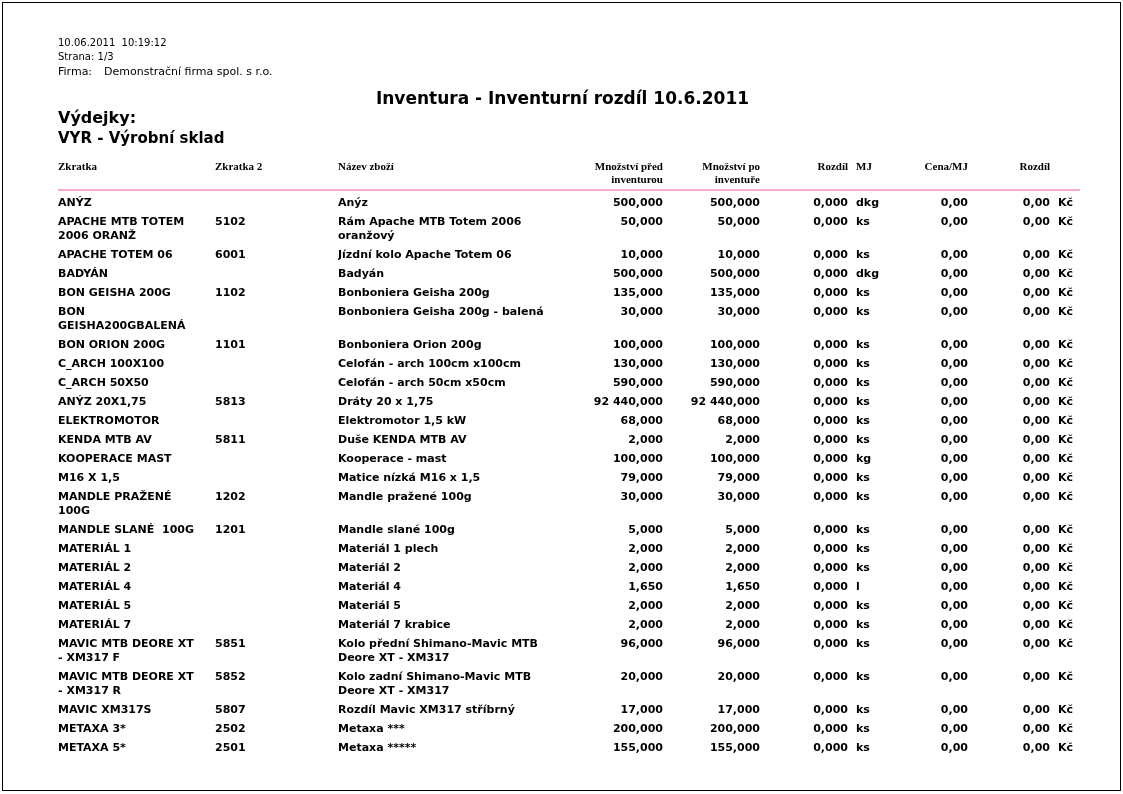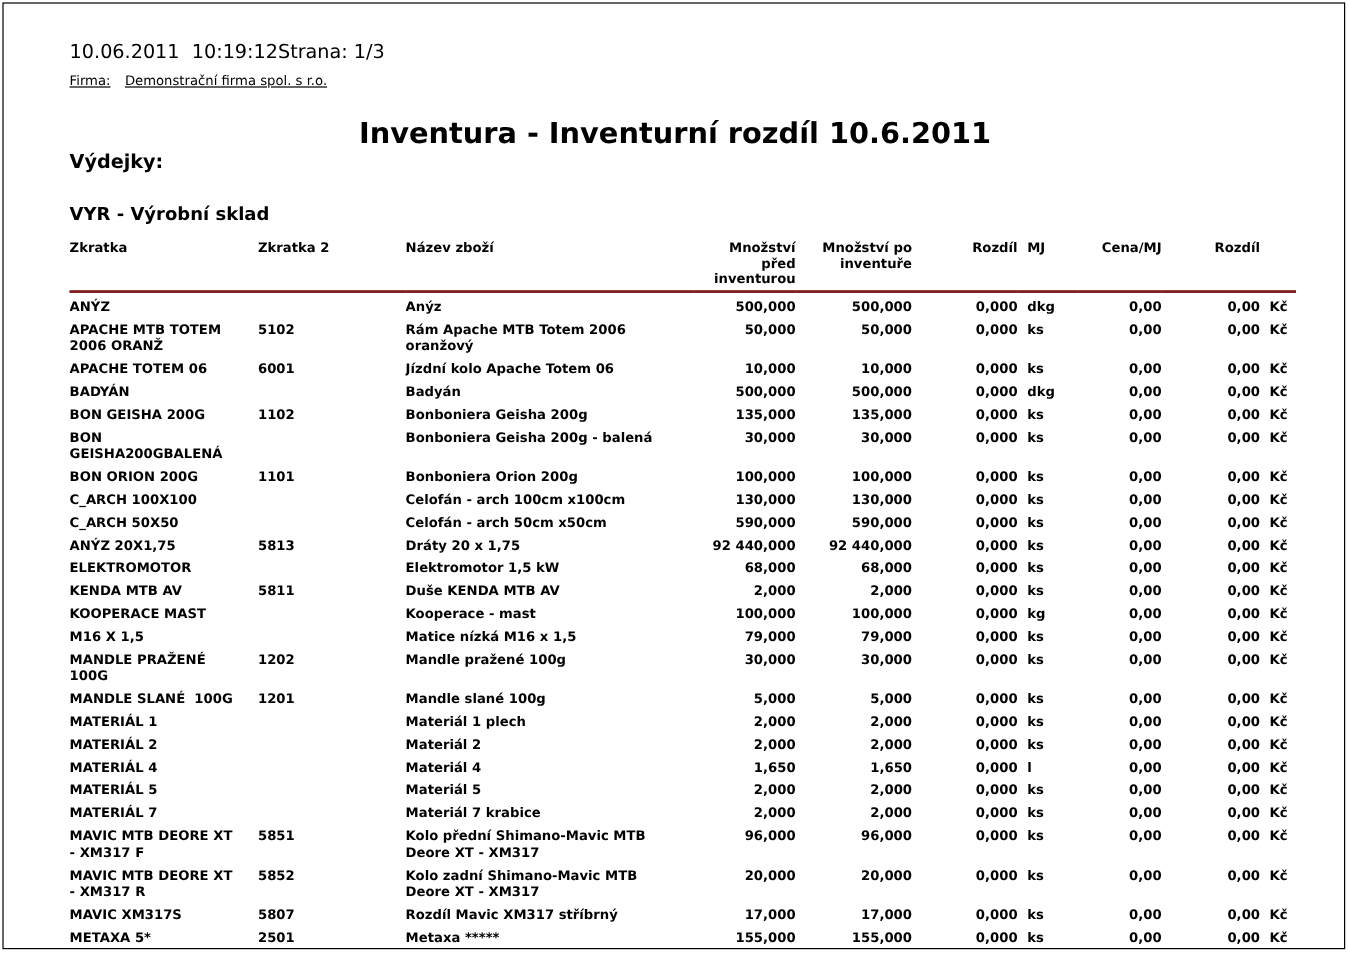--- a/index.html
+++ b/index.html
@@ -7,39 +7,39 @@
     width: 1123px; height: 794px; position: relative;
     font-family: "DejaVu Sans", "Liberation Sans", sans-serif;
     color: #000;
   }
   .page {
     position: absolute; top: 2px; left: 2px; right: 2px; bottom: 3px;
     border: 1px solid #000; background: #fff; overflow: hidden;
   }
   .content { padding: 33px 53px 0 55px; }
 
-  .meta-row { display: flex; font-size: 16px; line-height: 14px; }
+  .meta-row { display: flex; justify-content: space-between; font-size: 10px; line-height: 14px; flex-direction: column; }
   .meta-left { white-space: pre; }
-  .firma-line { font-size: 11px; line-height: 14px; margin-top: 11px; text-decoration: underline; }
+  .firma-line { font-size: 11px; line-height: 14px; margin-top: 1px; }
   .firma-value { margin-left: 12px; }
 
-  .report-title { text-align: center; font-size: 24px; font-weight: bold; margin-top: 22px; }
+  .report-title { text-align: center; font-size: 17px; font-weight: bold; margin-top: 9px; }
 
   .section-label { font-size: 16px; font-weight: bold; }
-  .warehouse-title { font-size: 15px; font-weight: bold; margin-top: 25px; }
+  .warehouse-title { font-size: 15px; font-weight: bold; margin-top: 2px; }
 
   table.report {
     margin-top: 13px;
     border-collapse: collapse; table-layout: fixed;
     width: 1022px; font-size: 11px; font-weight: bold;
   }
   table.report th {
     font-size: 11px; font-weight: bold; vertical-align: top;
     line-height: 13px; padding: 0 0 3px 0;
-    border-bottom: 2px solid #7f1d1d; white-space: pre-wrap;
+    border-bottom: 2px solid #f9a8d4; white-space: pre-wrap; font-family: Liberation Serif, serif;
   }
   table.report td {
     vertical-align: top; line-height: 14px;
     padding: 5px 0 0 0; white-space: pre-wrap;
     overflow: hidden;
   }
   .al { text-align: left; }
   .ar { text-align: right; }
   .mj { text-align: left; padding-left: 8px !important; }
   .kc { text-align: left; padding-left: 8px !important; }
@@ -409,20 +409,32 @@
     <td class="al">Rozdíl Mavic XM317 stříbrný</td>
     <td class="ar">17,000</td>
     <td class="ar">17,000</td>
     <td class="ar">0,000</td>
     <td class="mj">ks</td>
     <td class="ar">0,00</td>
     <td class="ar">0,00</td>
     <td class="kc">Kč</td>
   </tr>
 
+  <tr>
+    <td class="al">METAXA 3*</td>
+    <td class="al">2502</td>
+    <td class="al">Metaxa ***</td>
+    <td class="ar">200,000</td>
+    <td class="ar">200,000</td>
+    <td class="ar">0,000</td>
+    <td class="mj">ks</td>
+    <td class="ar">0,00</td>
+    <td class="ar">0,00</td>
+    <td class="kc">Kč</td>
+  </tr>
 
   <tr>
     <td class="al">METAXA 5*</td>
     <td class="al">2501</td>
     <td class="al">Metaxa *****</td>
     <td class="ar">155,000</td>
     <td class="ar">155,000</td>
     <td class="ar">0,000</td>
     <td class="mj">ks</td>
     <td class="ar">0,00</td>

